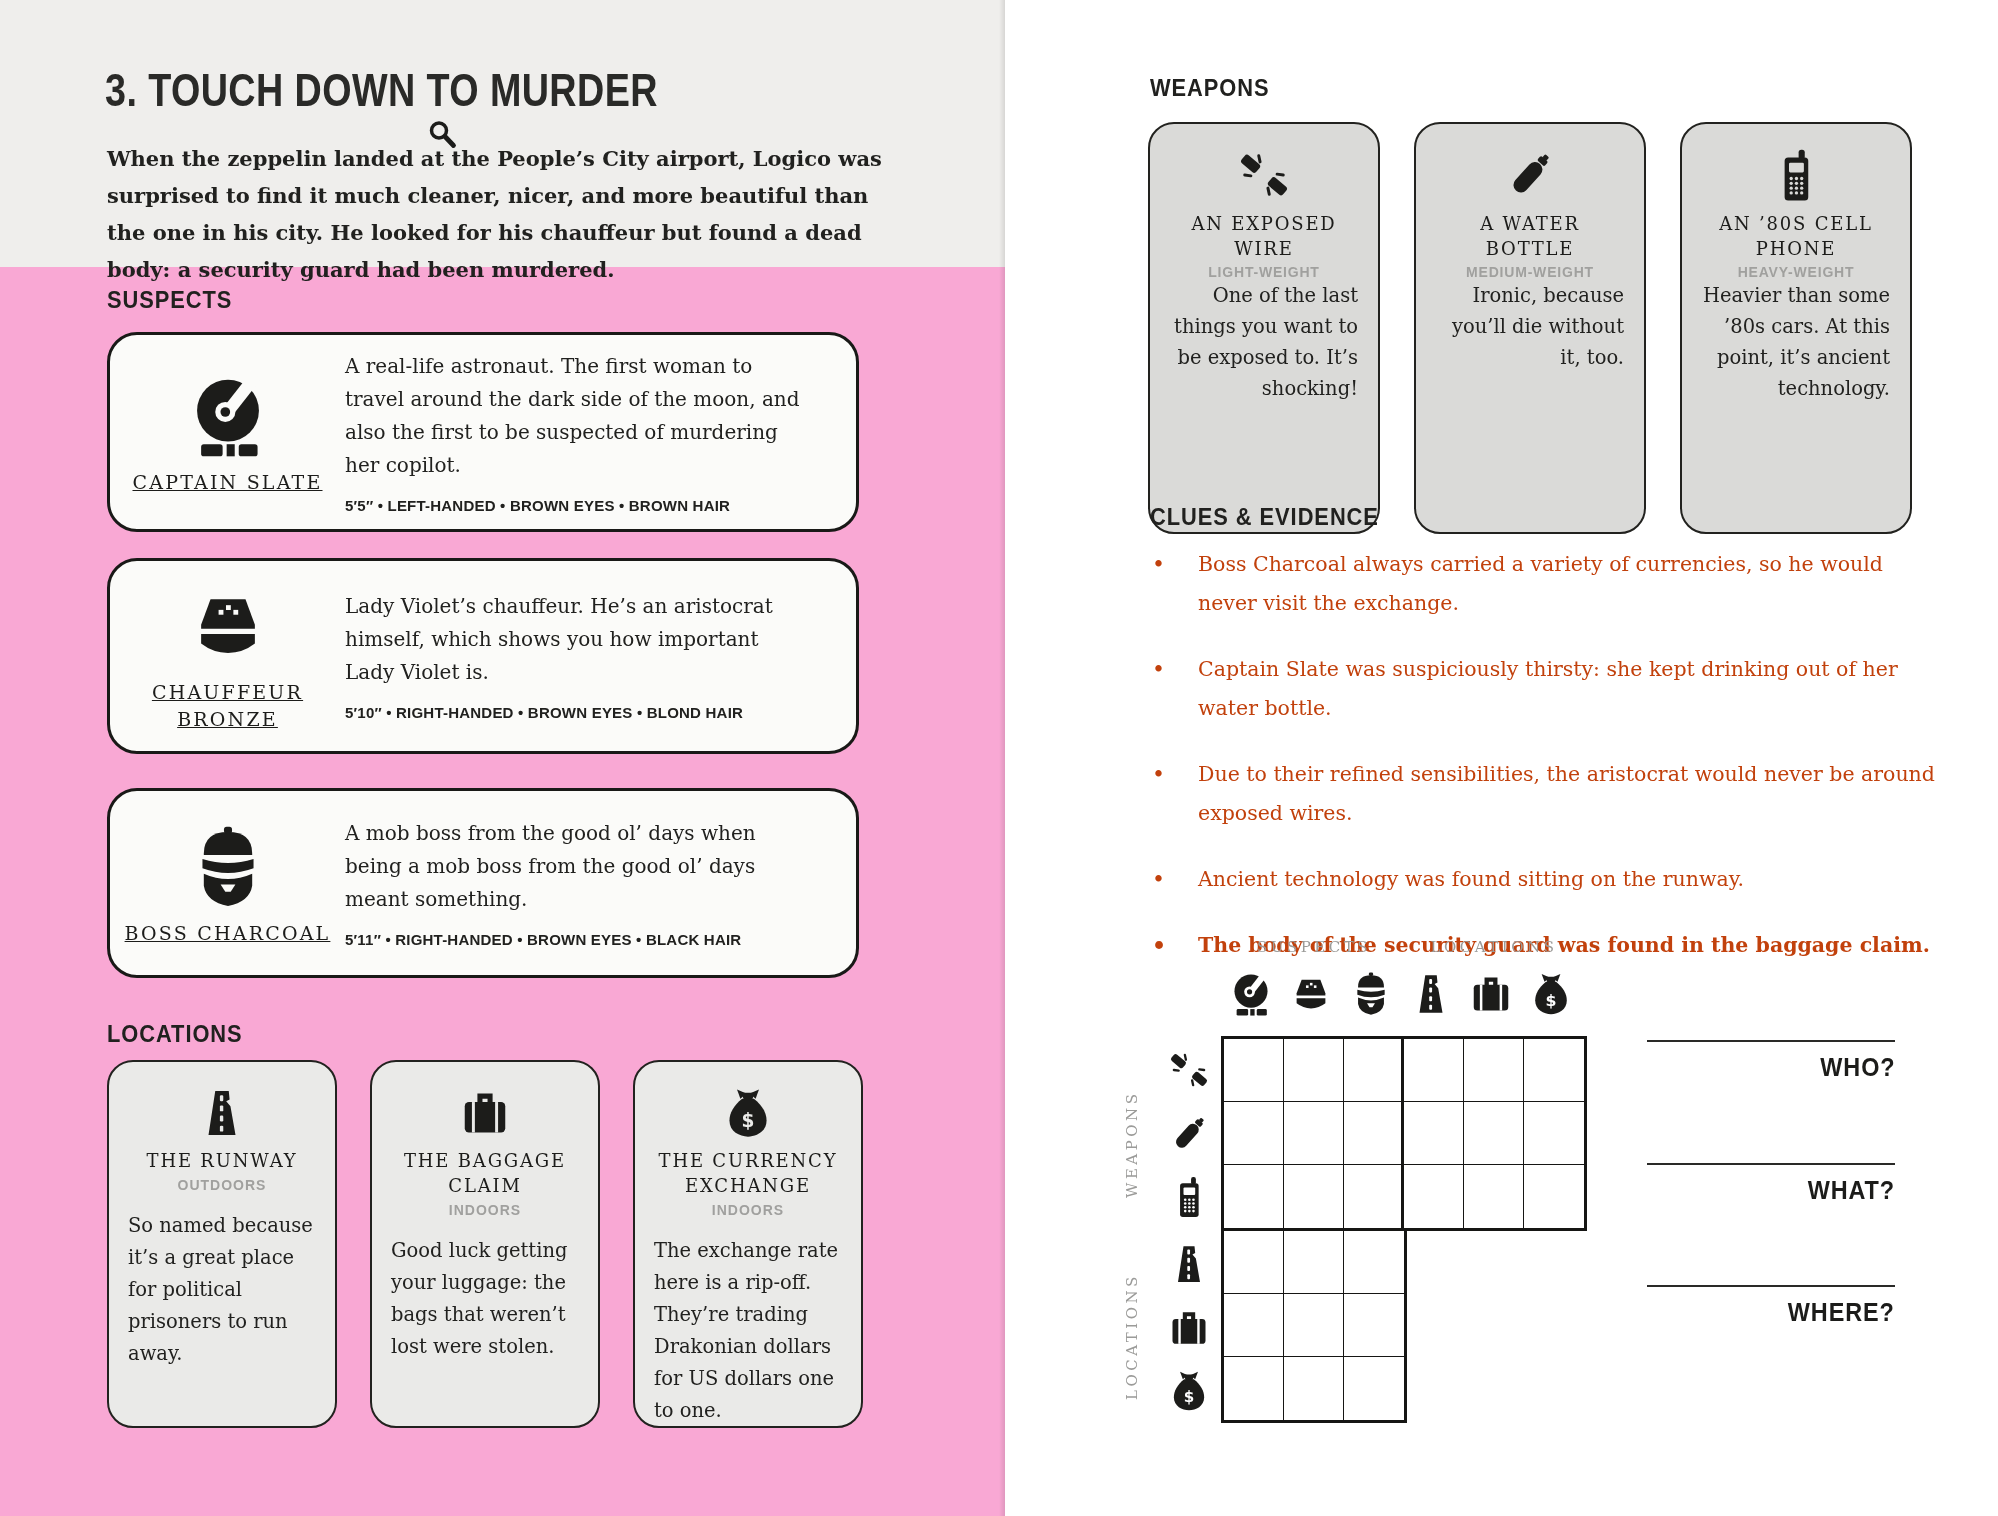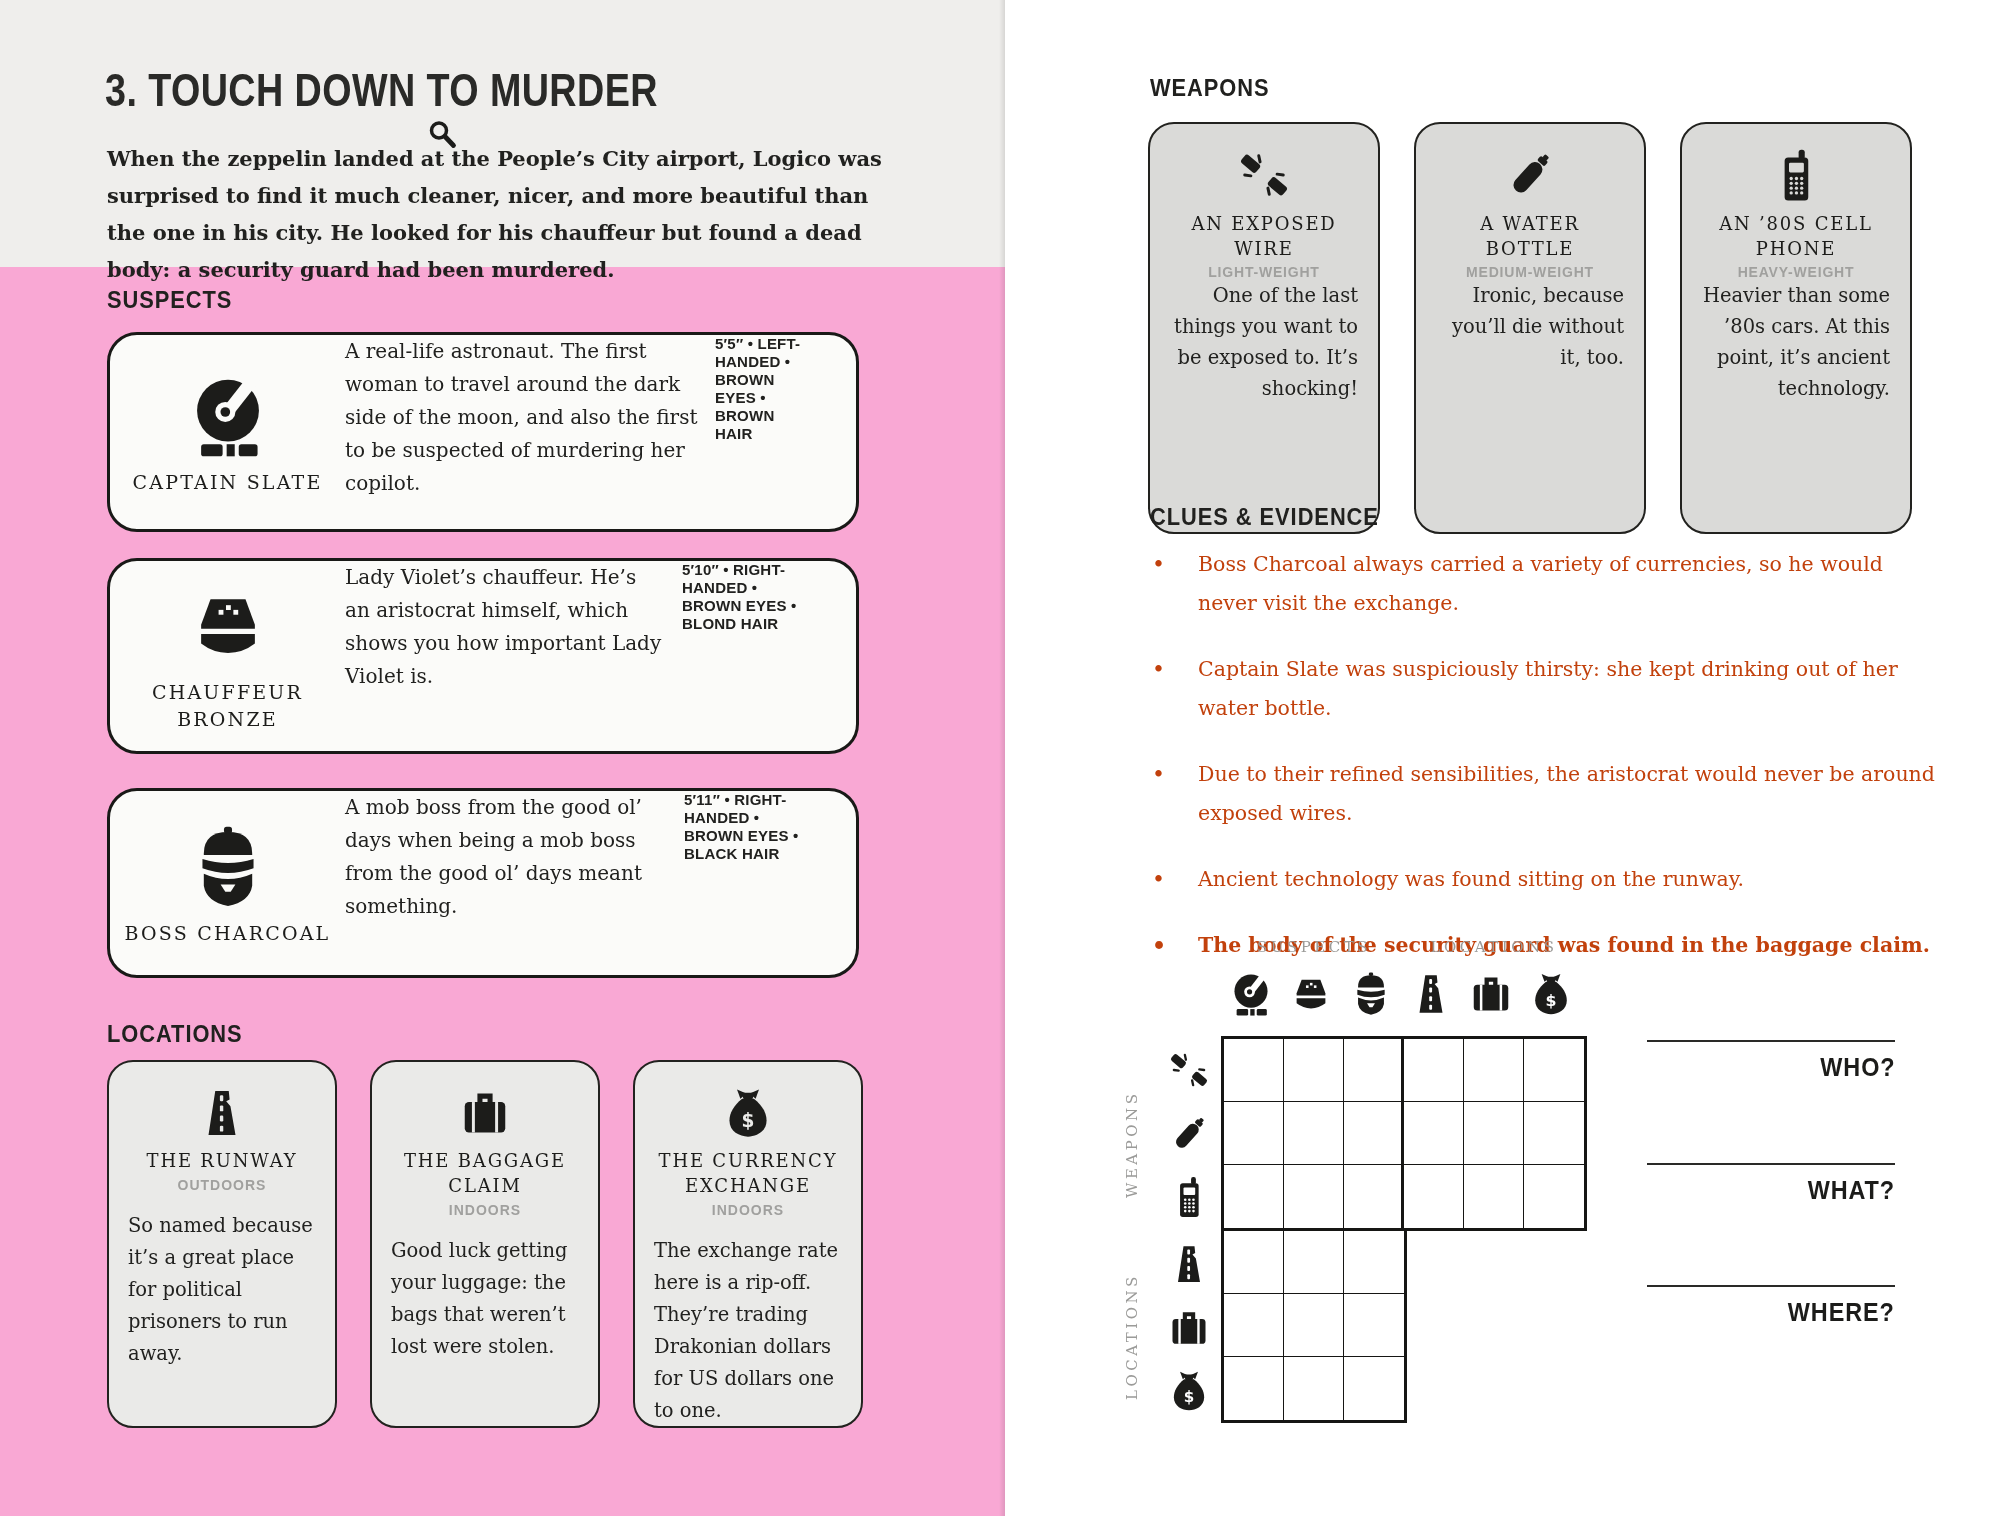--- a/index.html
+++ b/index.html
@@ -30,22 +30,22 @@
   .sus-h { left:107px; top:288px; }
   .loc-h { left:107px; top:1022px; }
 
   .suspect-card { position:absolute; left:107px; width:752px; background:#fbfbf9; --cutout:#fbfbf9;
     border:3px solid #191917; border-radius:30px; display:flex; align-items:stretch; }
   .sc-1 { top:332px; height:200px; }
   .sc-2 { top:558px; height:196px; }
   .sc-3 { top:788px; height:190px; }
   .sus-icon-col { width:235px; display:flex; flex-direction:column; align-items:center; justify-content:center; padding-top:4px; }
   .sus-icon { width:86px; height:86px; }
-  .sus-name { margin-top:10px; width:210px; text-align:center; font-size:19px; line-height:27px; letter-spacing:2.2px; color:#1c1c1a; }
-  .sus-text-col { flex:1; display:flex; flex-direction:row; justify-content:center; gap:15px; padding-right:42px; }
+  .sus-name { margin-top:10px; width:210px; text-align:center; font-size:19px; line-height:27px; letter-spacing:2.2px; color:#1c1c1a;text-decoration:underline; }
+  .sus-text-col { flex:1; display:flex; flex-direction:column; justify-content:center; gap:15px; padding-right:42px; }
   .sus-desc { font-size:20px; line-height:33px; color:#21211f; }
   .sus-attrs { font-family:"Liberation Sans", sans-serif; font-weight:700; font-size:15.5px;
     letter-spacing:.2px; color:#21211f; transform:scaleX(.97); transform-origin:left center; }
 
   .loc-card { position:absolute; top:1060px; width:230px; height:368px; background:#eaeae8; --cutout:#eaeae8;
     border:2.5px solid #22221f; border-radius:26px; padding:24px 19px 0 19px; text-align:center; }
   .lc-1 { left:107px; } .lc-2 { left:370px; } .lc-3 { left:633px; }
   .loc-icon { width:54px; height:54px; }
   .loc-name { margin-top:8px; font-size:18px; line-height:25px; letter-spacing:1.8px; color:#1c1c1a; }
   .loc-type { margin-top:4px; font-family:"Liberation Sans", sans-serif; font-weight:700;

